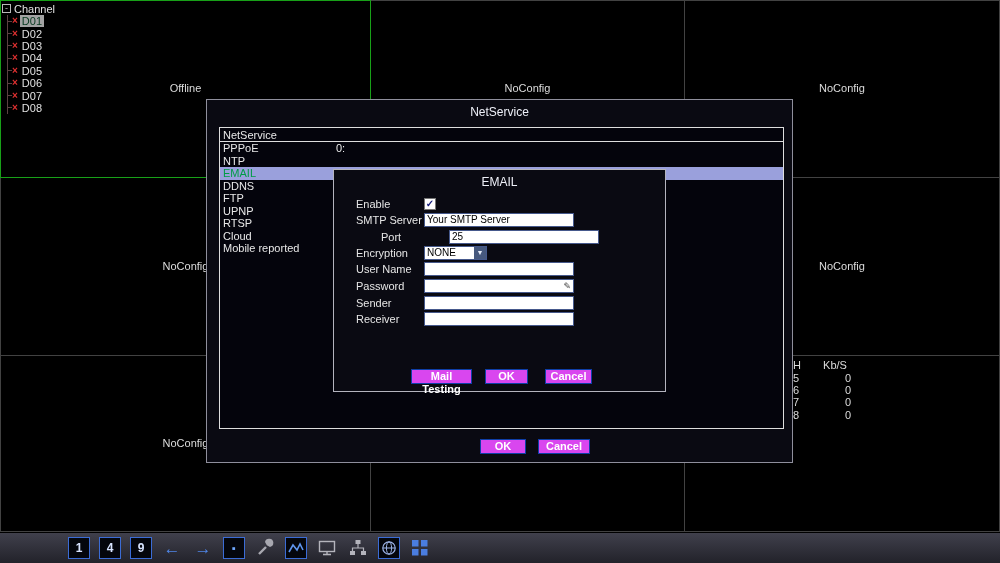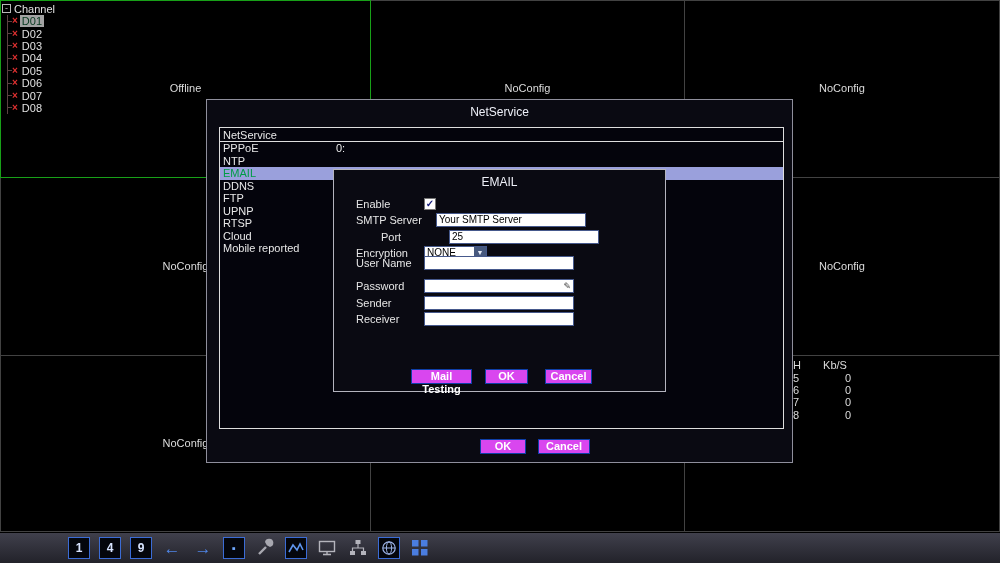--- a/index.html
+++ b/index.html
@@ -214,39 +214,39 @@
   </div>
 
   <div class="dialog email">
     <div class="dlg-title">EMAIL</div>
 
     <div class="frow" style="top:26px;">
       <span class="flabel">Enable</span>
       <span class="checkbox">✓</span>
     </div>
 
-    <div class="frow" style="top:42px;gap:12px;">
+    <div class="frow" style="top:42px;">
       <span class="flabel">SMTP Server</span>
       <input class="finput" type="text" value="Your SMTP Server" style="">
     </div>
 
     <div class="frow" style="top:59px;padding-left:25px;">
       <span class="flabel">Port</span>
       <input class="finput" type="text" value="25" style="">
     </div>
 
     <div class="frow" style="top:75px;">
       <span class="flabel">Encryption</span>
       <div class="selectbox">
         <span class="sel-text">NONE</span>
         <span class="sel-arrow">▼</span>
       </div>
     </div>
 
-    <div class="frow" style="top:85px;">
+    <div class="frow" style="top:91px;">
       <span class="flabel">User Name</span>
       <input class="finput" type="text" value="" style="">
     </div>
 
     <div class="frow" style="top:108px;">
       <span class="flabel">Password</span>
       <span class="pwd-wrap">
         <input class="finput" type="text" value="" style="">
         <span class="pwd-icon">✎</span>
       </span>

